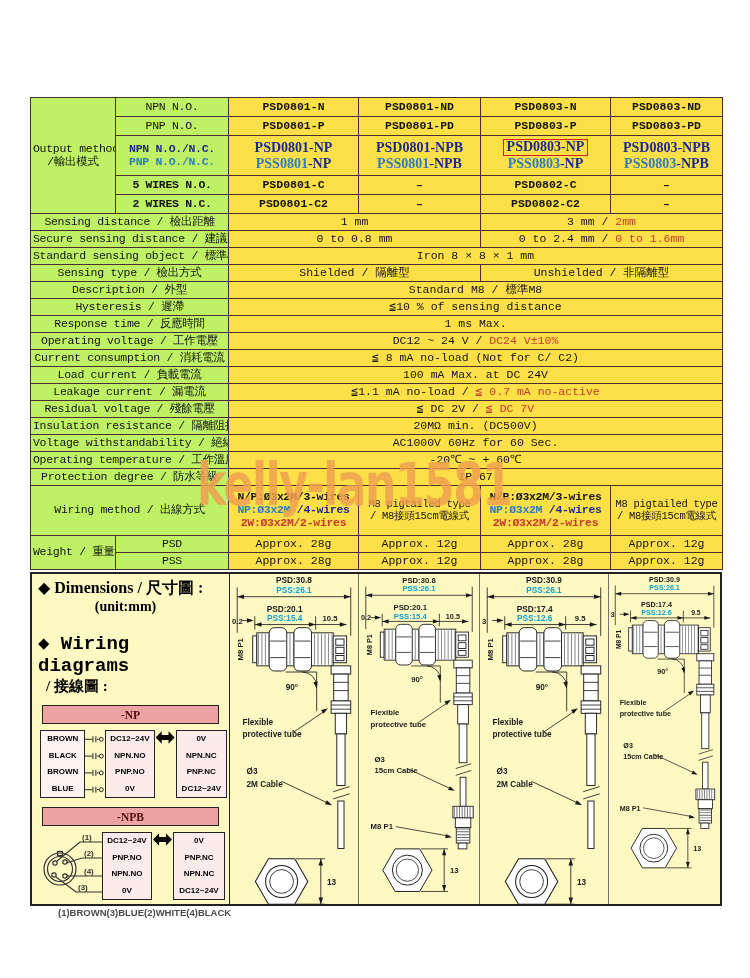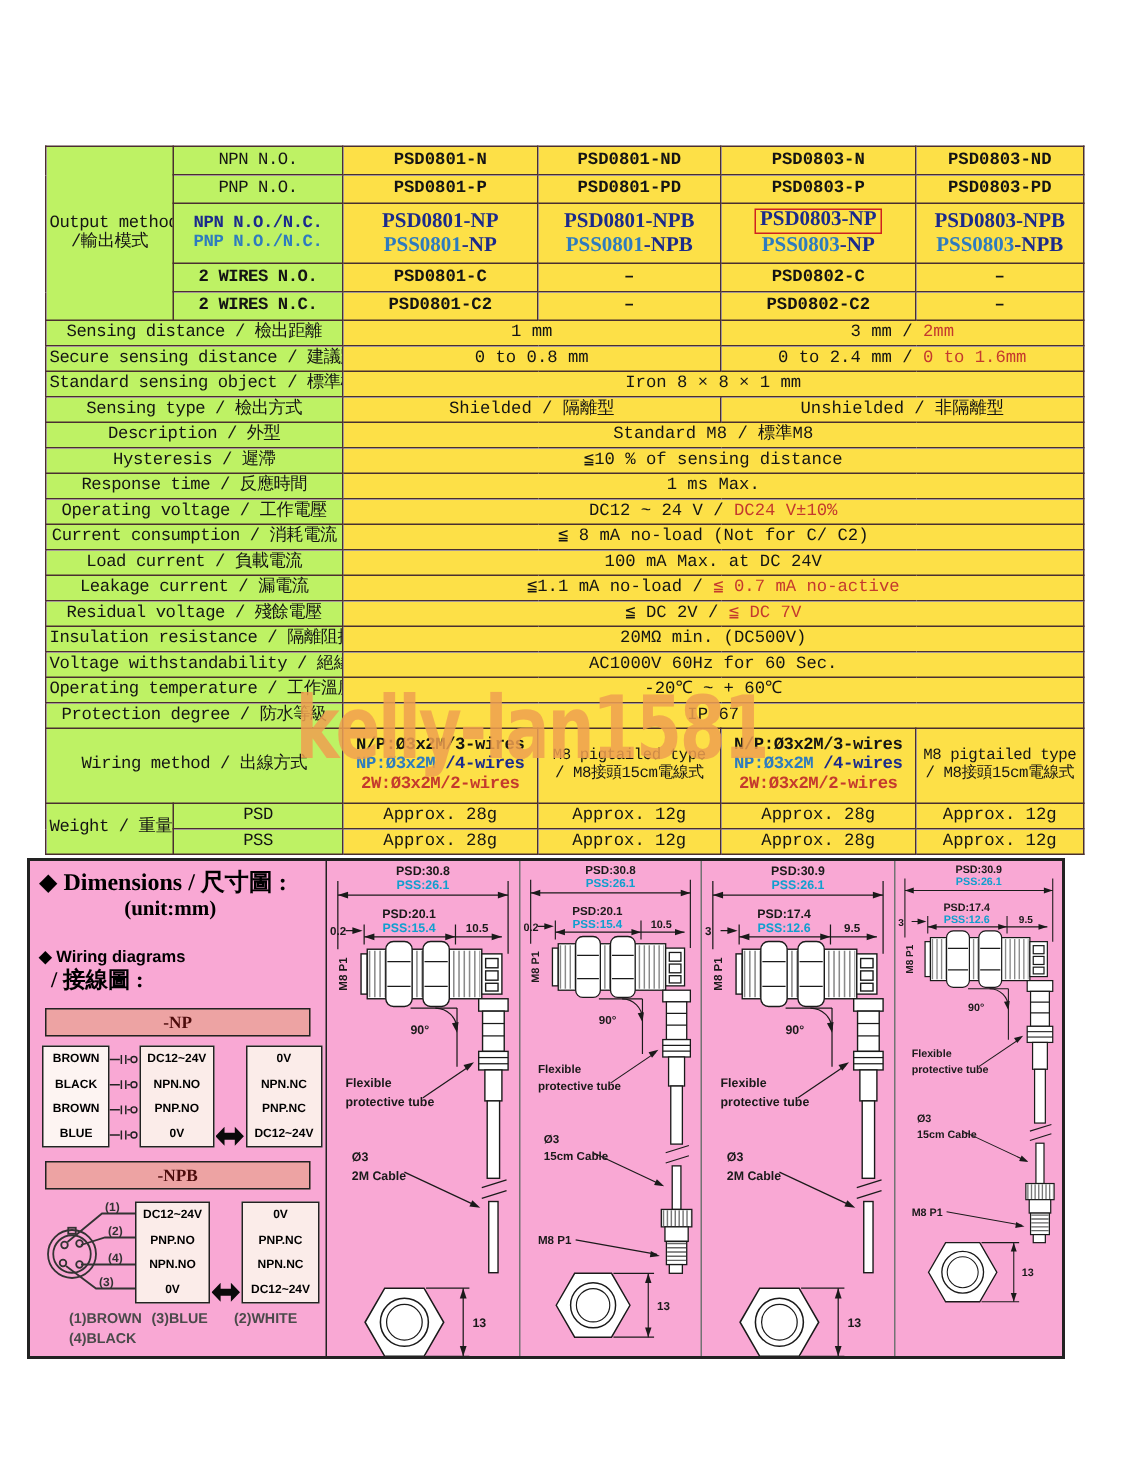--- a/index.html
+++ b/index.html
@@ -16,40 +16,40 @@
 td.val{background:#fde047}
 .model{font-family:"Liberation Serif","DejaVu Serif",serif;font-weight:bold;font-size:14px}
 .b{font-weight:bold}
 .navy{color:#1b2a8c}.lblue{color:#2e7bbf}.dred{color:#a32222}.red{color:#c43a2e}
 .h19{height:19px}.h40{height:40px}.h17{height:17px}.h50{height:50px}
 .redbox{display:inline-block;border:1.5px solid #cf2121;padding:0 3px;line-height:1.05}
 .wmv{font-size:10px;letter-spacing:-0.3px;line-height:1.3;font-weight:bold}
 .wmv .pig{font-weight:normal;font-size:10.5px}
 
 
-.bbox{position:absolute;left:18px;top:572px;width:692px;height:334px;border:2px solid #222;display:flex;background:#f9a8d4}
+.bbox{position:absolute;left:30px;top:572px;width:692px;height:334px;border:2px solid #222;display:flex;background:#fef9c3}
 .lp{width:198px;border-right:1.5px solid #222;padding:4px 0 0 6px;position:relative}
 .dcol{border-right:1px solid #737373;overflow:hidden}
 .w130{width:130px}.w122{width:122px}.w112{width:112px;border-right:none}
 .dim-title{font-family:"Liberation Serif","DejaVu Serif",serif;font-weight:bold;font-size:16px;color:#000}
 .unit{font-family:"Liberation Serif","DejaVu Serif",serif;font-weight:bold;font-size:14px;text-align:center;padding-right:16px}
-.wir-title{font-family:Liberation Sans, sans-serif;font-weight:bold;font-size:11px;margin-top:16px}
+.wir-title{font-family:Liberation Mono, monospace;font-weight:bold;font-size:19px;margin-top:16px}
 .wir-title2{font-family:"Liberation Serif","DejaVu Serif",serif;font-weight:bold;font-size:15px;margin-left:8px}
 .bar{height:19px;margin:9px 10px 6px 4px;background:#eda3a3;border:1px solid #222;
   font-family:"Liberation Serif","DejaVu Serif",serif;font-weight:bold;font-size:11.5px;color:#4d0c0c;
   display:flex;align-items:center;justify-content:center}
-.wd{display:flex;align-items:flex-end;margin:2px 2px 0 2px}
+.wd{display:flex;align-items:flex-start;margin:2px 2px 0 2px}
 .wbox{border:1px solid #222;background:#fbece9}
 .wbox>div{height:16.5px;line-height:16.5px;font-size:8px;font-weight:bold;text-align:center;white-space:nowrap}
 .wires{background:#fdf4f2;width:46px}
 .mid{width:50px}.ncb{width:52px}
 .sym{display:block}
 .fat-arrow{width:19px;height:15px;margin:0 1px;background:#0a0a0a;flex:none;
   clip-path:polygon(0 50%,32% 8%,32% 34%,68% 34%,68% 8%,100% 50%,68% 92%,68% 66%,32% 66%,32% 92%)}
-.legend{display:grid;grid-template-columns:1fr 1fr 1fr;margin:4px 6px 0 20px}
+.legend{display:grid;grid-template-columns:1fr 1fr 1fr 1fr;margin:4px 6px 0 20px}
 .legend span{font-size:9.5px;font-weight:bold;color:#4a4a4a;line-height:13px}
 
 
 .watermark{position:absolute;left:197px;top:451px;z-index:9;
   font-family:"DejaVu Sans","Liberation Sans",sans-serif;font-weight:bold;font-size:58px;
   color:rgba(238,160,80,0.85);white-space:nowrap;transform:scaleX(0.76);transform-origin:left center;
   letter-spacing:-2px;pointer-events:none}
 </style>
 </head>
 <body>
@@ -100,21 +100,21 @@
       <td class="val">
         <div class="model navy"><span class="redbox">PSD0803-NP</span></div>
         <div class="model"><span class="lblue">PSS0803</span><span class="navy">-NP</span></div>
       </td>
       <td class="val">
         <div class="model navy">PSD0803-NPB</div>
         <div class="model"><span class="lblue">PSS0803</span><span class="navy">-NPB</span></div>
       </td>
     </tr>
     <tr class="h19">
-      <td class="lab sub red b">2 WIRES N.O.</td>
+      <td class="lab sub red b">5 WIRES N.O.</td>
       <td class="val model dred">PSD0801-C</td>
       <td class="val model">–</td>
       <td class="val model dred">PSD0802-C</td>
       <td class="val model">–</td>
     </tr>
     <tr class="h19">
       <td class="lab sub red b">2 WIRES N.C.</td>
       <td class="val model dred">PSD0801-C2</td>
       <td class="val model">–</td>
       <td class="val model dred">PSD0802-C2</td>

